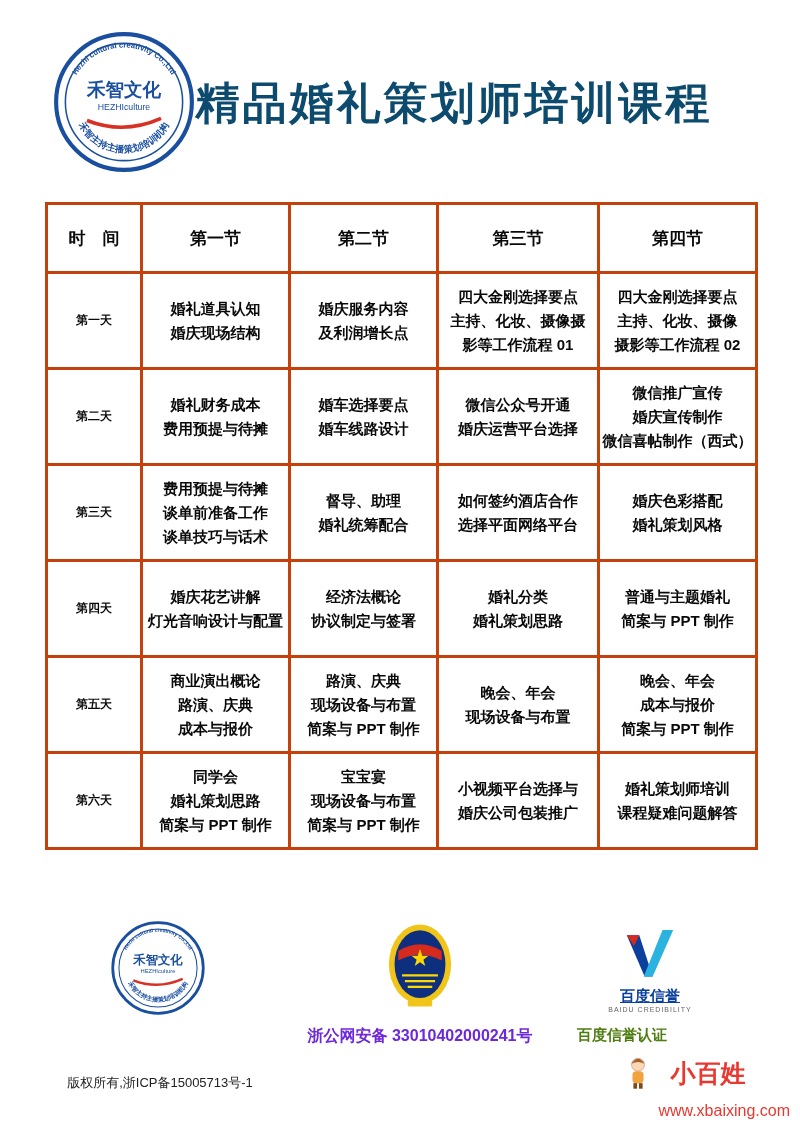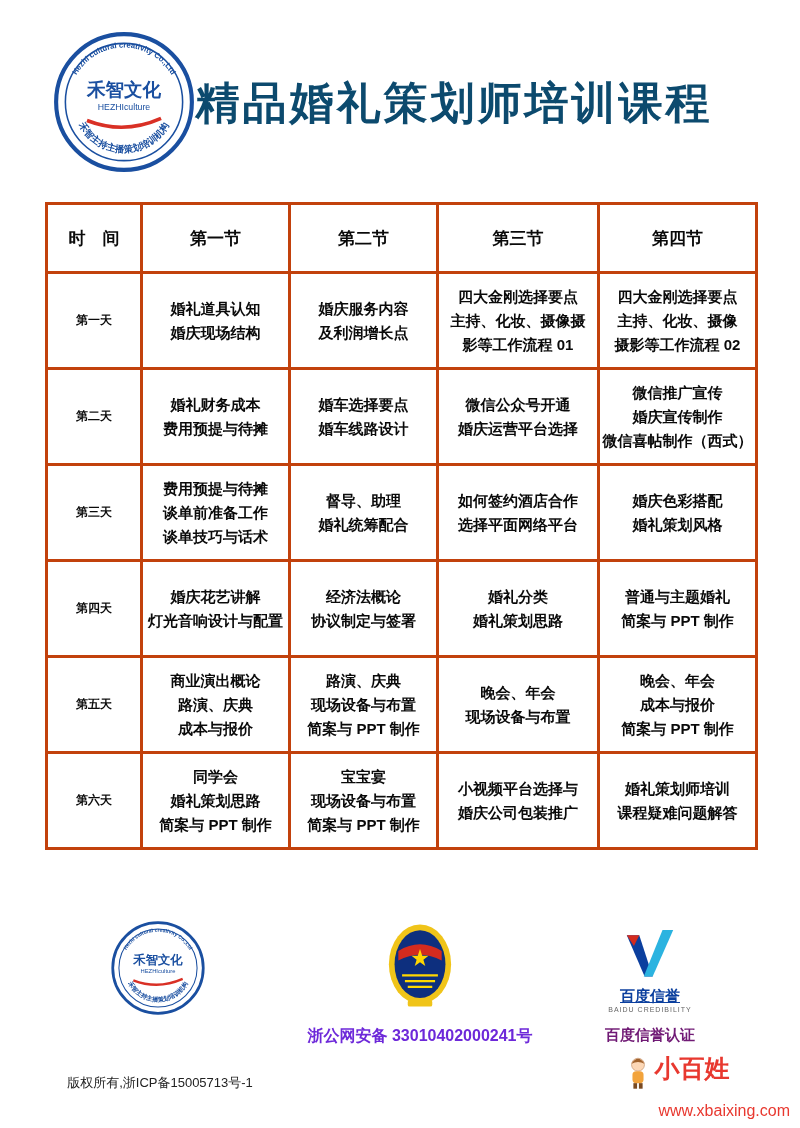--- a/index.html
+++ b/index.html
@@ -25,26 +25,26 @@
   
   .logo-bottom{position:absolute;left:110px;top:920px;width:96px;height:96px;}
   .copyright{position:absolute;left:40px;top:1026px;width:240px;text-align:center;
         font-size:13px;color:#222;margin-top:48px;}
   .badge{position:absolute;left:387px;top:920px;width:66px;height:94px;}
   .police{position:absolute;left:305px;top:1026px;width:230px;text-align:center;
         font-size:16px;font-weight:700;color:#6d28d9;}
   .baidu{position:absolute;left:593px;top:930px;width:114px;text-align:center;}
   .baidu-cn{font-size:15px;font-weight:700;color:#0b3f9e;margin-top:3px;text-decoration:underline;}
   .baidu-en{font-size:7px;color:#666;letter-spacing:1px;}
-  .baidu-cert{position:absolute;left:593px;top:1026px;width:114px;text-align:center;
-        font-size:15px;font-weight:700;color:#701a75;}
+  .baidu-cert{position:absolute;left:565px;top:1026px;width:114px;text-align:center;
+        font-size:15px;font-weight:700;color:#4d7c0f;}
 
   
   .watermark{position:absolute;right:10px;bottom:8px;color:#e8382f;}
-  .wm-top{display:flex;align-items:flex-start;gap:4px;}
+  .wm-top{display:flex;align-items:center;gap:20px;}
   .wm-name{font-size:25px;font-weight:700;line-height:1;}
   .wm-url{font-size:16px;margin-left:32px;margin-top:12px;}
 </style>
 </head>
 <body>
 
 <div class="page">
 
   <div class="logo-top">
     <svg viewBox="0 0 140 140" width="144" height="144">

